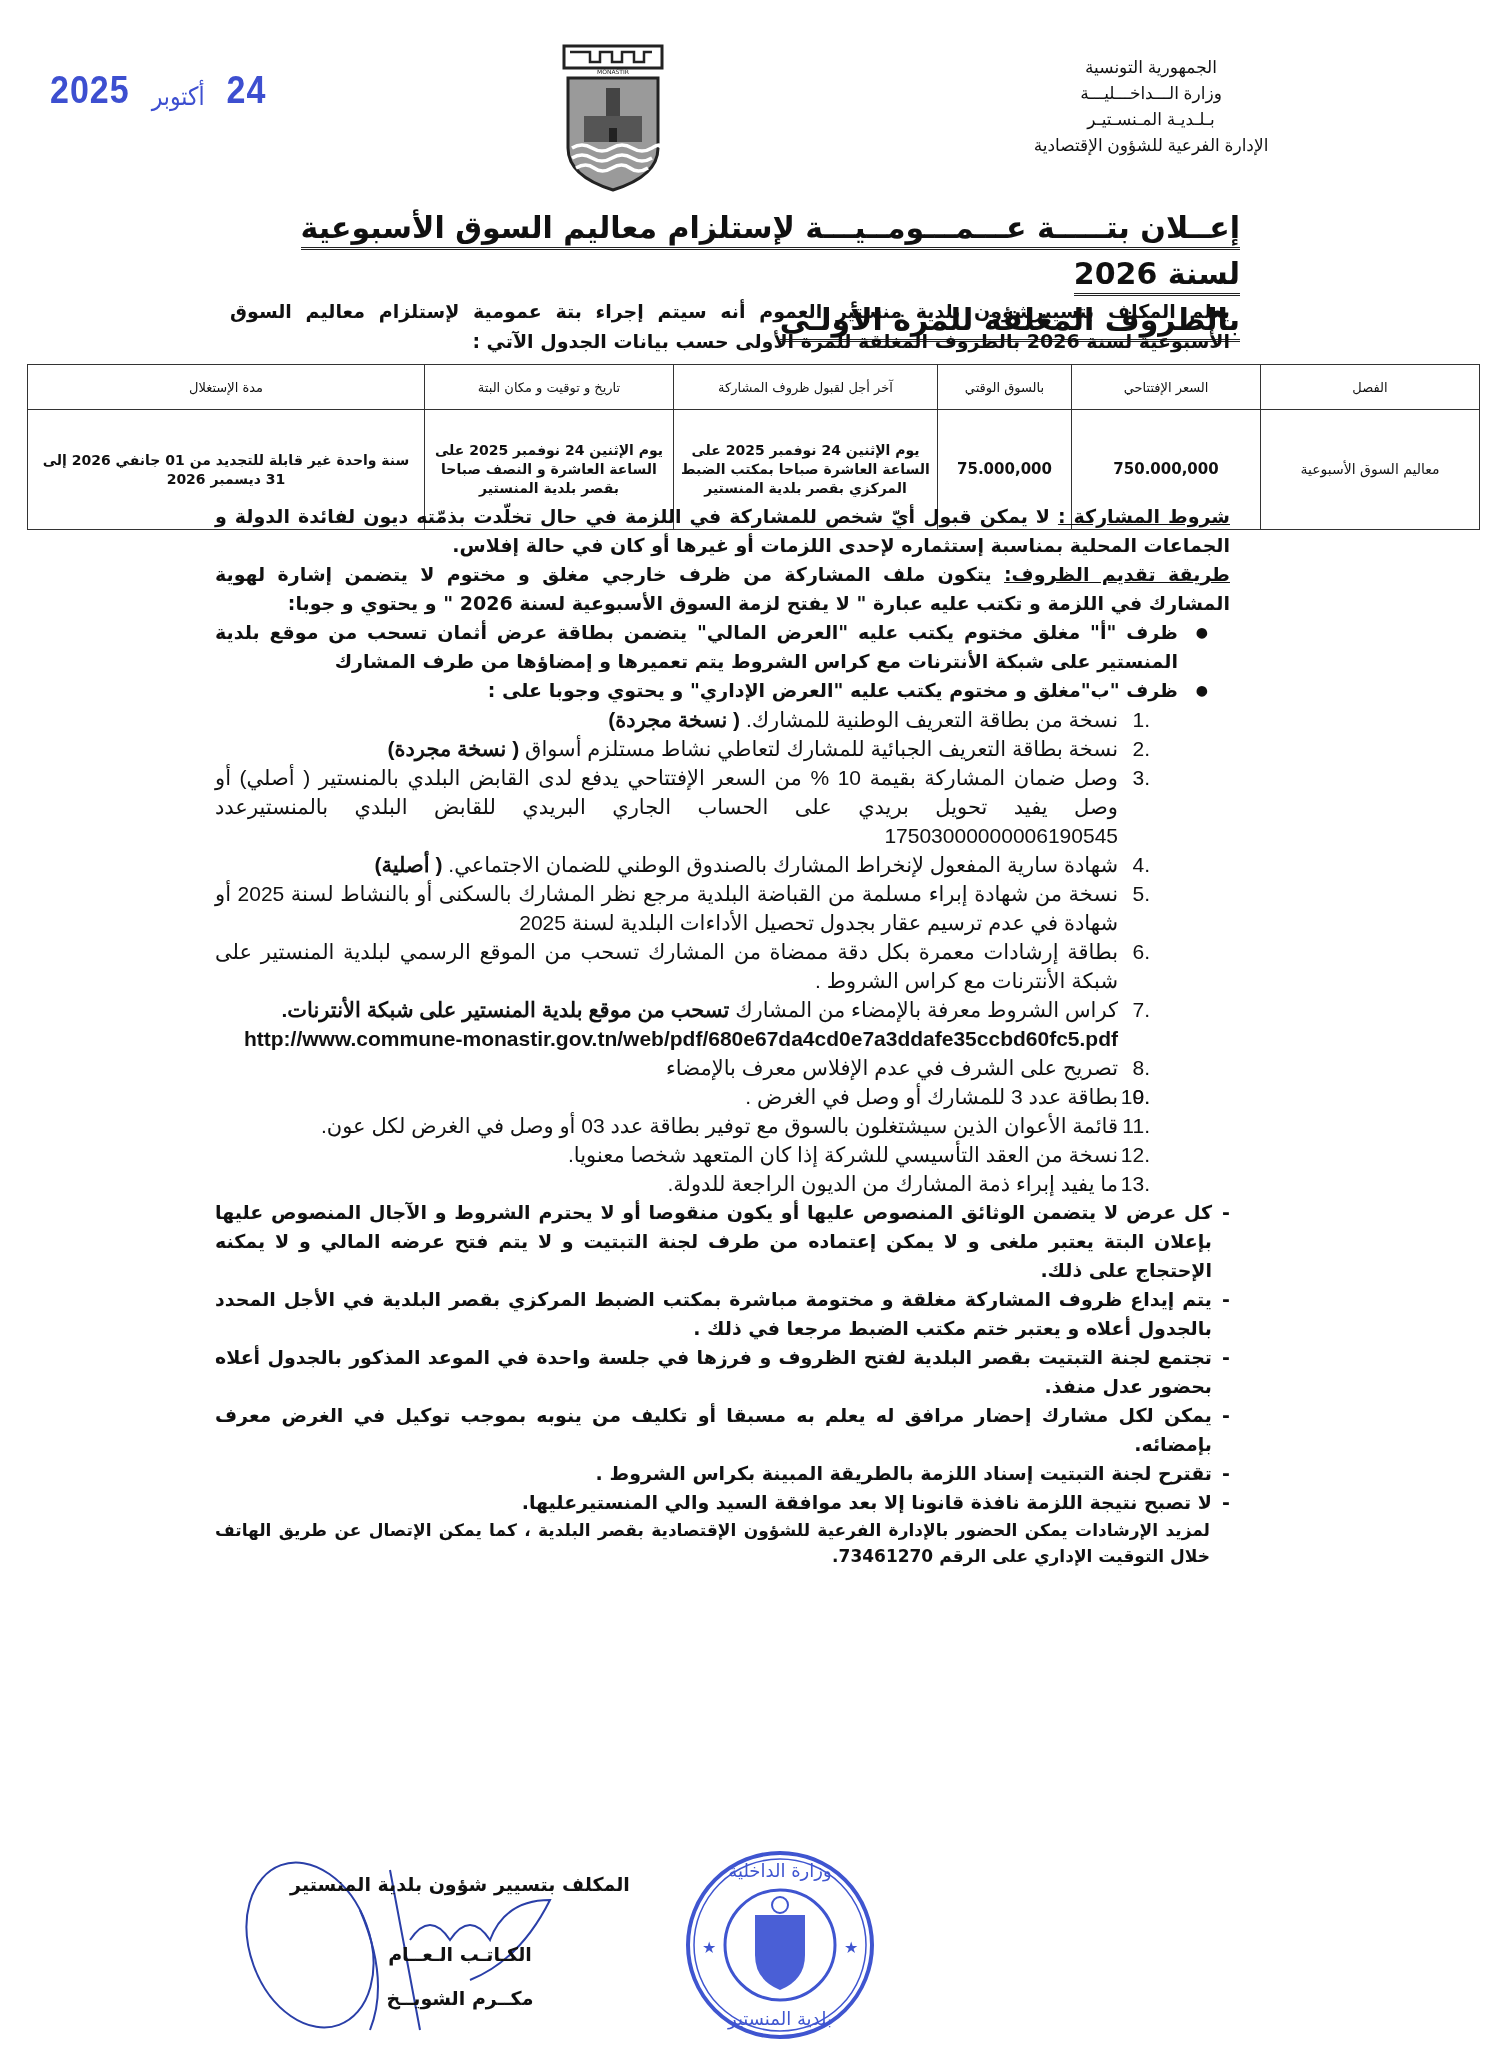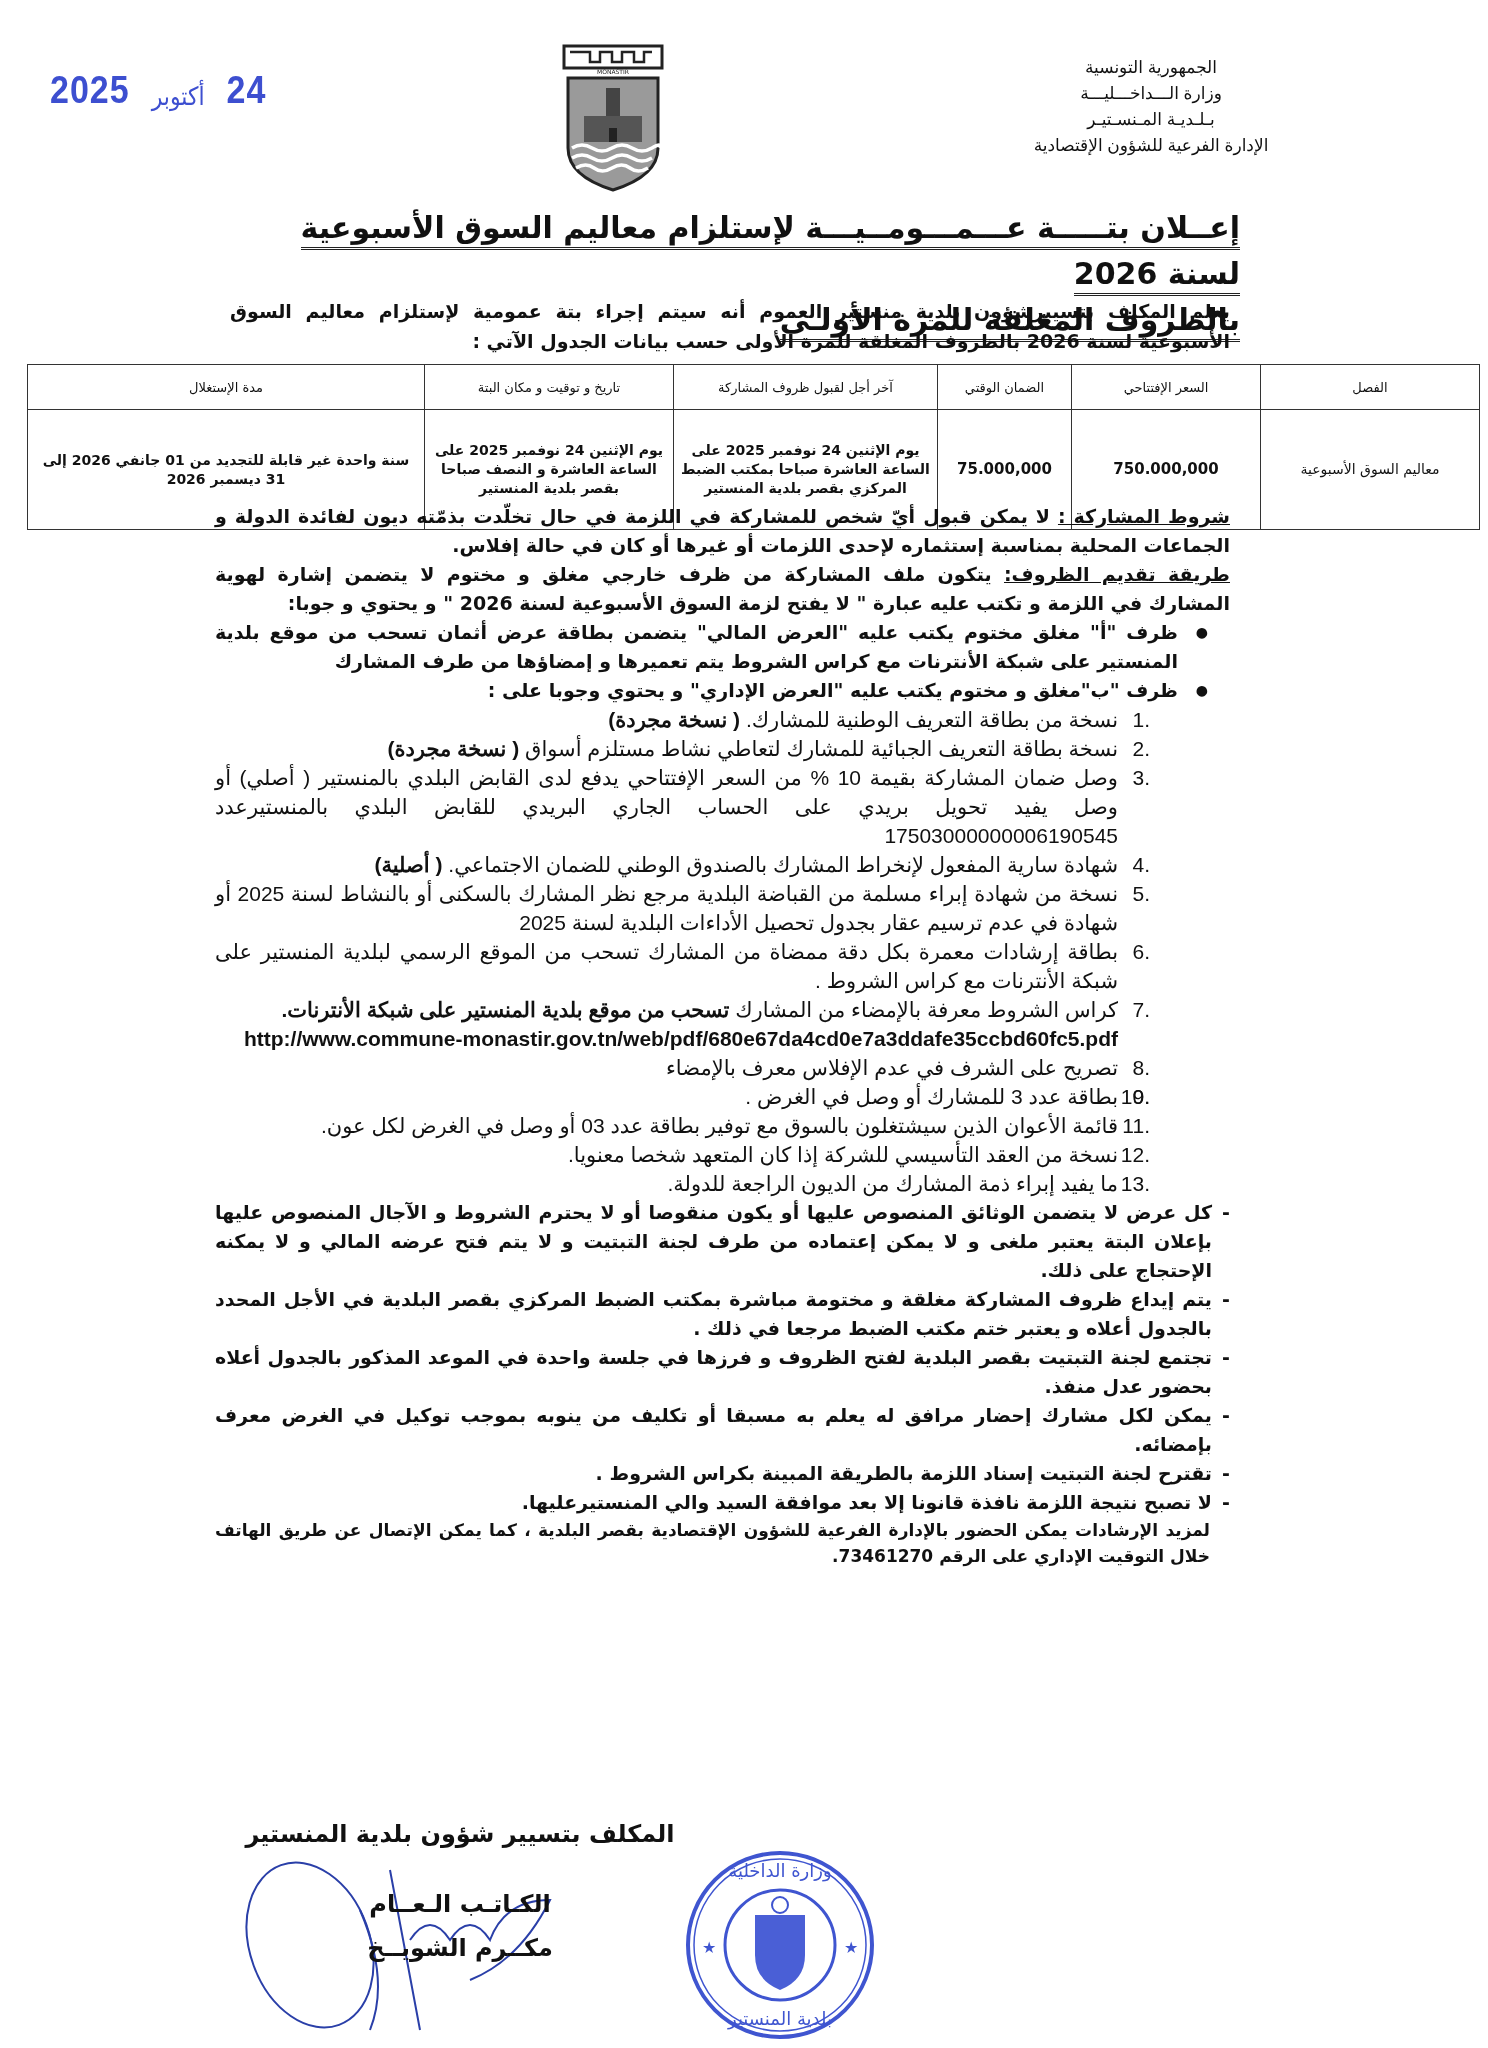--- a/index.html
+++ b/index.html
@@ -31,21 +31,21 @@
   .bullets li::before { content:"\25CF"; position:absolute; right:0; top:0; font-size:14px; }
   .num { margin:0; padding:0 80px 0 0; list-style:none; font-weight:normal; font-family:"Liberation Sans", sans-serif; font-size:21px; line-height:29px; }
   .num li { position:relative; padding-right:32px; text-align:justify; }
   .num li .n { position:absolute; right:0; top:0; direction:ltr; }
   .ltr { direction:ltr; text-align:right; display:block; font-weight:bold; }
   .dash { margin:0; padding:0; list-style:none; }
   .dash li { position:relative; padding-right:18px; text-align:justify; }
   .dash li::before { content:"-"; position:absolute; right:0; }
   .plain { font-weight:bold; font-size:17px; line-height:26px; padding-right:20px; }
   
-  .sign { position:absolute; left:240px; top:1812px; width:440px; direction:rtl; text-align:center; font-weight:bold; font-size:24px; line-height:44px; }
+  .sign { position:absolute; left:240px; top:1862px; width:440px; direction:rtl; text-align:center; font-weight:bold; font-size:19px; line-height:44px; }
   .seal { position:absolute; left:680px; top:1845px; width:200px; height:200px; }
   .sig-scribble { position:absolute; left:240px; top:1850px; width:360px; height:190px; }
 </style>
 </head>
 <body>
 
 <div class="page">
 
   <div class="date-stamp">
     <span>24</span>
@@ -76,21 +76,21 @@
     <div><span>بالظروف المغلقة للمرة الأولـى</span></div>
   </div>
 
   <div class="intro">يعلم المكلف بتسييرشؤون بلدية منستير العموم أنه سيتم إجراء بتة عمومية لإستلزام معاليم السوق الأسبوعية لسنة 2026 بالظروف المغلقة للمرة الأولى حسب بيانات الجدول الآتي :</div>
 
   <table class="tbl">
     <thead>
       <tr>
         <th style="width:210px">الفصل</th>
         <th style="width:180px">السعر الإفتتاحي</th>
-        <th style="width:125px">الضمان الوقتي</th>
+        <th style="width:125px">بالسوق الوقتي</th>
         <th style="width:255px">آخر أجل لقبول ظروف المشاركة</th>
         <th style="width:240px">تاريخ و توقيت و مكان البتة</th>
         <th>مدة الإستغلال</th>
       </tr>
     </thead>
     <tbody>
       <tr>
         <td>معاليم السوق الأسبوعية</td>
         <td class="n">750.000,000</td>
         <td class="n">75.000,000</td>

